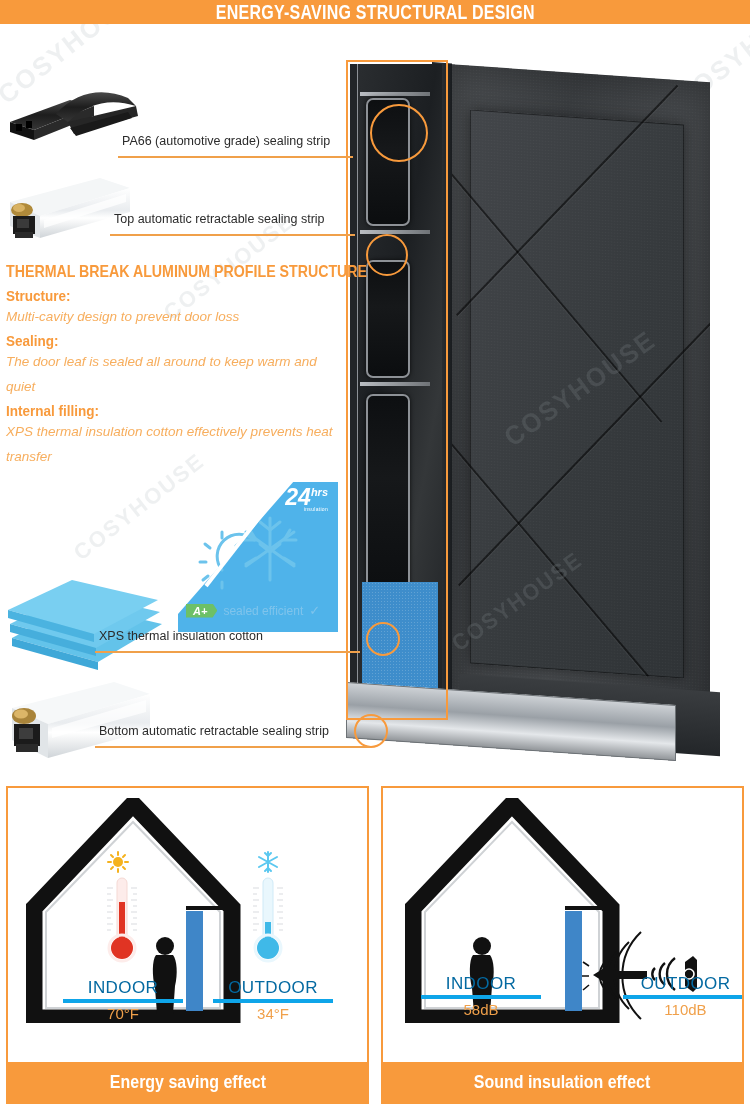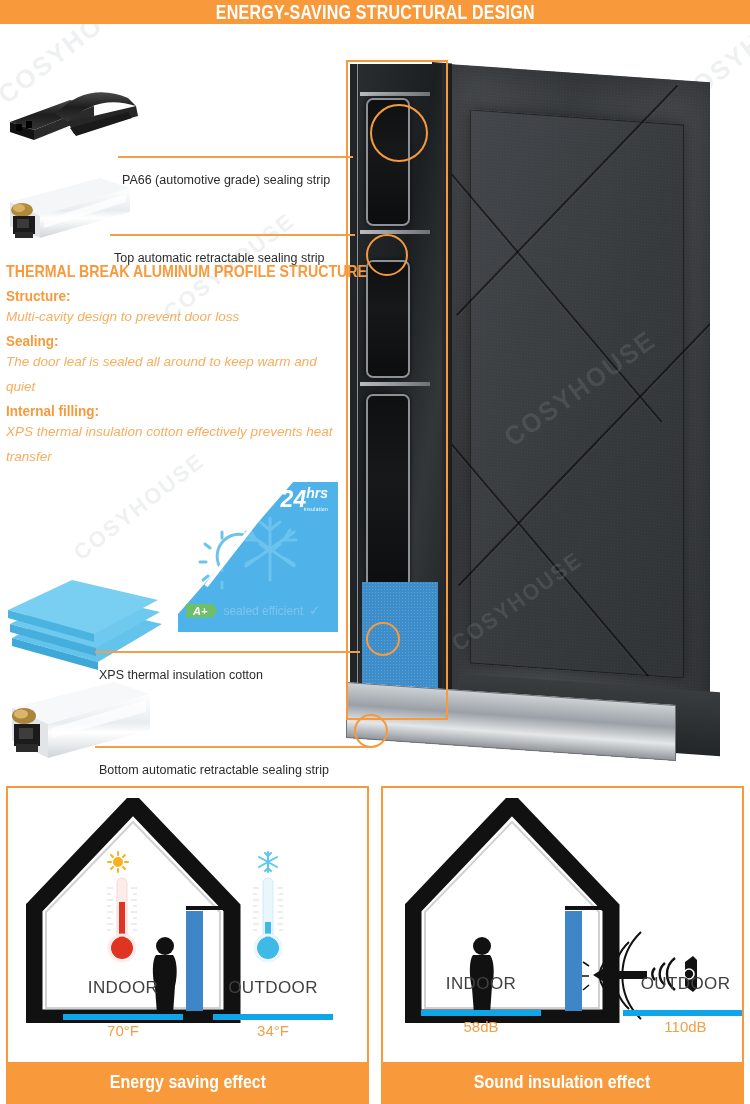--- a/index.html
+++ b/index.html
@@ -138,21 +138,21 @@
   
   .photo { position:absolute; }
 
   .pa66-photo { left:8px; top:60px; width:135px; height:68px; }
   .seal-top-photo { left:4px; top:148px; width:128px; height:74px; }
   .xps-photo { left:6px; top:556px; width:160px; height:90px; }
   .seal-bot-photo { left:4px; top:650px; width:150px; height:92px; }
 
   
   .callout { position:absolute; font-size:12.5px; color:#2b2b2b; white-space:nowrap; }
-  .callout .ctext { position:relative; display:block; padding:0 4px 3px 4px;margin-top:39px; }
+  .callout .ctext { position:relative; display:block; padding:0 4px 3px 4px; }
   .callout .cline {
     position:absolute; height:2px; background:#F0A04A; left:0;
   }
   .co1 { left:118px; top:110px; }
   .co1 .cline { width:235px; top:22px; }
   .co2 { left:110px; top:188px;text-align:center; }
   .co2 .cline { width:245px; top:22px; }
   .co3 { left:95px; top:605px; }
   .co3 .cline { width:265px; top:22px; }
   .co4 { left:95px; top:700px; }
@@ -183,21 +183,21 @@
     clip-path: polygon(12% 0, 100% 0, 100% 100%, 0 100%, 0 14%);
   }
   .badge-white-tri{
     position:absolute; inset:0; background:#ffffff;
     clip-path: polygon(0 0, 72% 0, 0 88%);
   }
   .b24 {
     position:absolute; right:10px; top:4px; color:#ffffff;
     font-size:23px; font-style:italic; font-weight:bold; line-height:1;
   }
-  .b24 sup { font-size:14px; }
+  .b24 sup { font-size:11px; }
   .b24-sub { position:absolute; right:10px; top:24px; color:#ffffff; font-size:5px; letter-spacing:.3px;}
   .sunsnow { position:absolute; left:14px; top:26px; width:132px; height:82px; }
   .effrow { position:absolute; left:8px; bottom:14px; display:flex; align-items:center; gap:6px; }
   .aplus {
     background:#6DC067; color:#ffffff; font-size:11px; font-style:italic; font-weight:bold;
     padding:1px 10px 1px 7px; clip-path: polygon(0 0, 85% 0, 100% 50%, 85% 100%, 0 100%);
   }
   .efftxt { color:#7FC4EC; font-size:12px; }
   .effchk { color:#7FC4EC; font-size:13px; }
 
@@ -212,22 +212,22 @@
     transform-origin:center;
     font-family:"Liberation Sans Narrow","Liberation Sans",sans-serif;
     text-align:right;
   }
   .panel-cap span { transform: scaleX(0.84); display:block; white-space:nowrap; }
 
   .house { position:absolute; left:18px; top:10px; width:215px; height:225px; }
 
   .readout { position:absolute; text-align:center; }
   .ro-label {
-    font-size:17px; color:#404040; border-bottom:6px solid #0ea5e9;
-    padding-bottom:16px; letter-spacing:.4px;
+    font-size:17px; color:#0369a1; border-bottom:4px solid #0ea5e9;
+    padding-bottom:1px; letter-spacing:.4px;
   }
   .ro-val { font-size:15px; color:#F0A04A; margin-top:2px; }
 
   .therm { position:absolute; width:38px; }
 
   
   .wm {
     position:absolute; color:rgba(255,255,255,.35); font-weight:bold;
     font-size:26px; letter-spacing:2px; pointer-events:none;
     transform: rotate(-38deg); white-space:nowrap;

